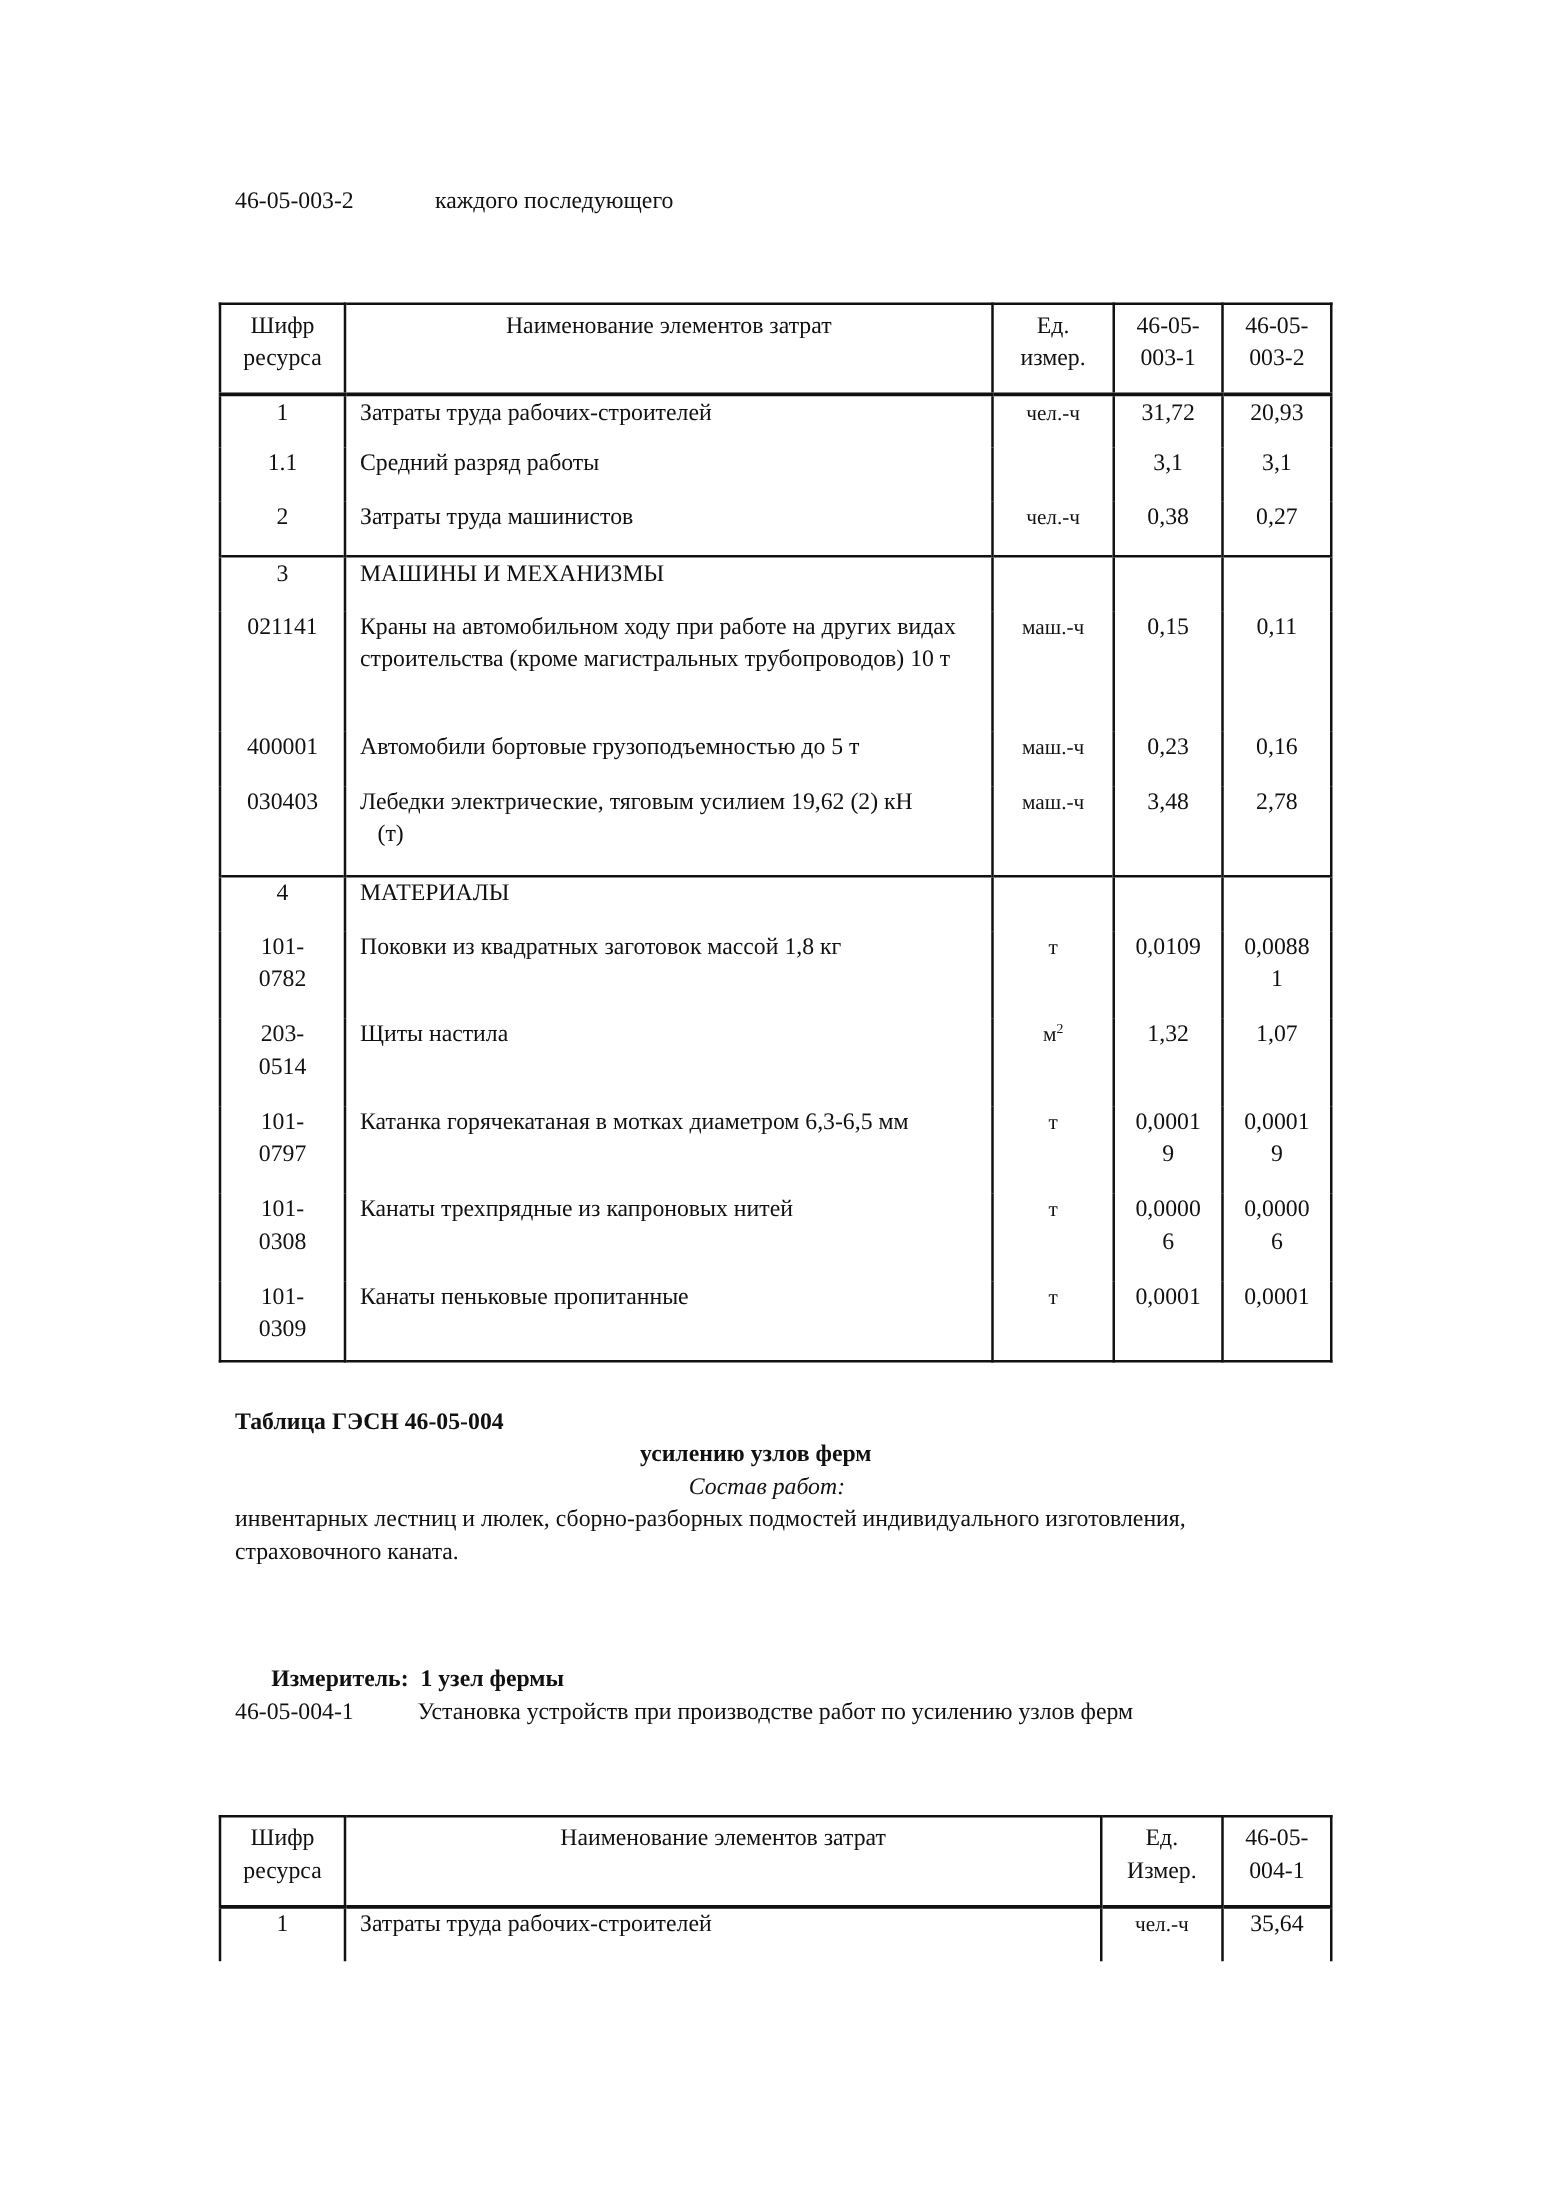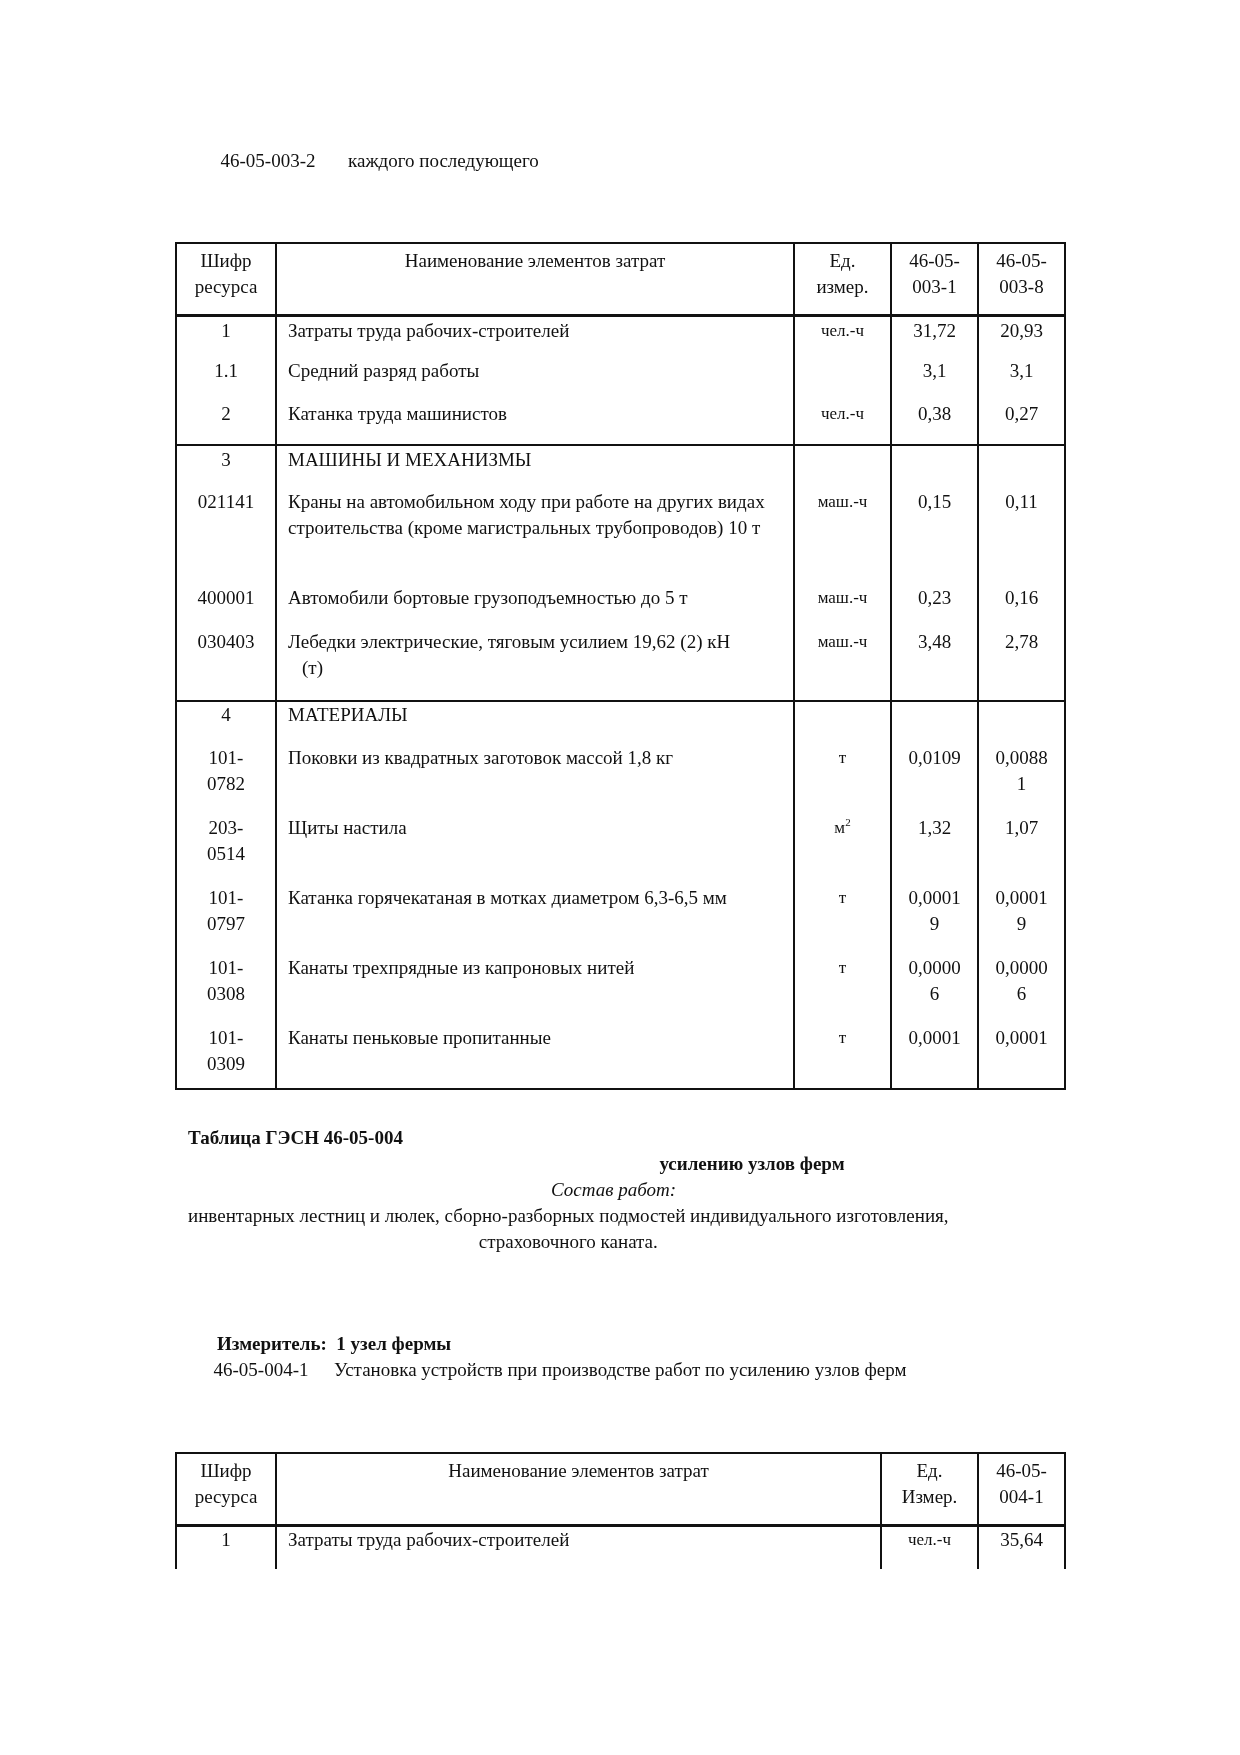--- a/index.html
+++ b/index.html
@@ -1,21 +1,21 @@
 <!DOCTYPE html>
 <html><head>
 <meta charset="utf-8">
 <style>
   html, body { margin: 0; padding: 0; background: #ffffff; }
   body {
     width: 1240px; height: 1755px; position: relative; overflow: hidden;
     font-family: "Liberation Serif", "DejaVu Serif", serif;
     color: #111111; font-size: 19px; line-height: 26px;
   }
-  .abs { position: absolute; text-align: center; }
+  .abs { position: absolute; }
   .code-line { left: 188px; white-space: nowrap; }
   .code-line .c { display: inline-block; width: 160px; }
   table.res {
     position: absolute; left: 175px; border-collapse: collapse;
     table-layout: fixed;
   }
   table.res td, table.res th {
     padding: 0; vertical-align: top; font-weight: normal;
     border-left: 2px solid #111; border-right: 2px solid #111;
   }
@@ -43,41 +43,41 @@
       <col style="width:97px">
       <col style="width:87px">
       <col style="width:87px">
     </colgroup>
   <thead>
     <tr style="height:72px;">
       <th><span>Шифр</span><br><span>ресурса</span></th>
       <th>Наименование элементов затрат</th>
       <th><span>Ед.</span><br><span>измер.</span></th>
       <th><span>46-05-</span><br><span>003-1</span></th>
-      <th><span>46-05-</span><br><span>003-8</span></th>
+      <th><span>46-05-</span><br><span>003-2</span></th>
     </tr>
   </thead>
   <tbody>
     <tr style="height:43px;">
       <td class="cen b" style="padding-top:1px;">1</td>
       <td class="nm" style="padding-top:1px;">Затраты труда рабочих-строителей</td>
       <td class="cen unit-small" style="padding-top:1px;">чел.-ч</td>
       <td class="cen" style="padding-top:1px;">31,72</td>
       <td class="cen" style="padding-top:1px;">20,93</td>
     </tr>
     <tr style="height:43px;margin-top:12px;">
       <td class="cen">1.1</td>
       <td class="nm">Средний разряд работы</td>
       <td class="cen unit-small"></td>
       <td class="cen">3,1</td>
       <td class="cen">3,1</td>
     </tr>
     <tr style="height:44px;">
       <td class="cen b">2</td>
-      <td class="nm">Катанка труда машинистов</td>
+      <td class="nm">Затраты труда машинистов</td>
       <td class="cen unit-small">чел.-ч</td>
       <td class="cen">0,38</td>
       <td class="cen">0,27</td>
     </tr>
     <tr class="sec-start" style="height:44px;">
       <td class="cen b" style="padding-top:1px;">3</td>
       <td class="nm b" style="padding-top:1px;margin-left:16px;">МАШИНЫ И МЕХАНИЗМЫ</td>
       <td></td>
       <td></td>
       <td></td>

